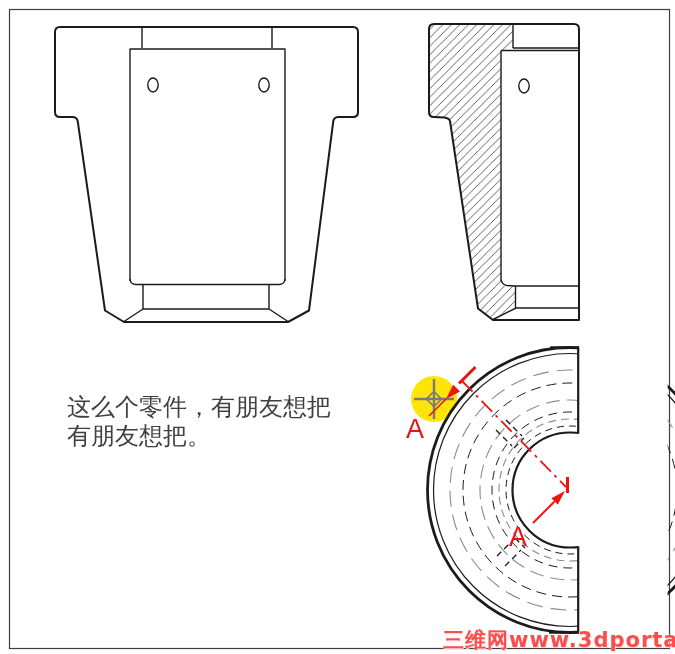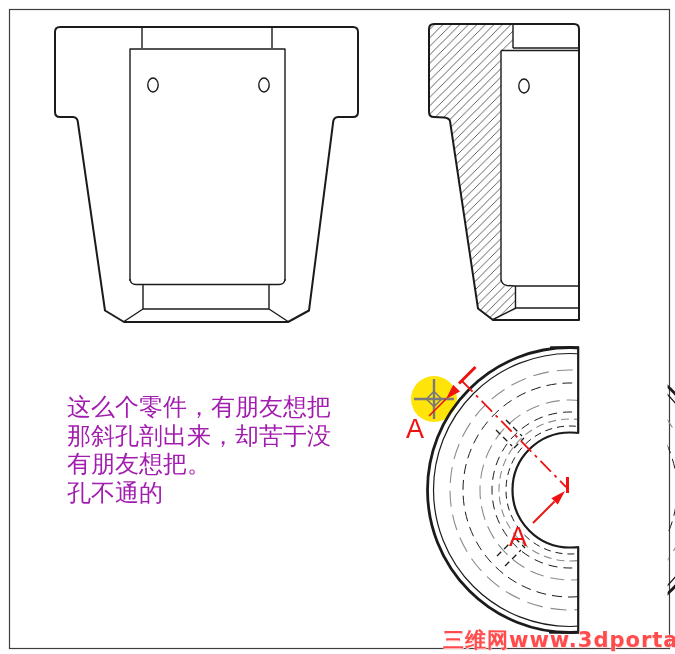--- a/index.html
+++ b/index.html
@@ -24,21 +24,21 @@
   .hid{fill:none;stroke:var(--ink);stroke-width:1.3;}
   .red {fill:none;stroke:var(--accent-red);}
   .redf{fill:var(--accent-red);stroke:none;}
   .alabel{fill:var(--accent-red);font-family:"Liberation Sans",sans-serif;font-size:27px;}
   .ch {fill:none;stroke:var(--crosshair-gray);}
   .yellow{fill:var(--highlight-yellow);stroke:none;}
   .frame{fill:none;stroke:var(--border-gray);stroke-width:1.2;}
   
   .note{
     position:absolute;left:67px;top:393px;width:310px;
-    font-size:24px;line-height:28.5px;color:#a21caf;
+    font-size:24px;line-height:28.5px;color:#404040;
     font-family:"DejaVu Sans","Liberation Sans",sans-serif;white-space:nowrap;
   }
   .watermark{
     position:absolute;left:443px;top:626px;
     font-size:21px;font-weight:bold;letter-spacing:1px;white-space:nowrap;
     color:var(--watermark-pink);
     text-shadow:0 0 2px #ffffff,0.5px 0.5px 0 #ffc8c8;
     font-family:"DejaVu Sans","Liberation Sans",sans-serif;
   }
 </style>
@@ -108,19 +108,17 @@
       <path class="red" stroke-width="3" d="M567.5,477 L567.5,493"></path>
       <polygon class="redf" points="565,491 557.8,504.6 551.4,498.2"></polygon>
       <path class="red" stroke-width="2" d="M554.5,501.5 L533,523"></path>
       <text class="alabel" x="406" y="438">A</text>
       <text class="alabel" x="509" y="546" font-size="25">A</text>
     </g>
   </svg>
 
   <div class="note">
     <div>这么个零件，有朋友想把</div>
-    <div>那斜孔剖出来，却苦于没</div>
     <div>有朋友想把。</div>
-    <div>孔不通的</div>
   </div>
 
   <div class="watermark">三维网www.3dportal.cn</div>
 </div>
 
 </body></html>

